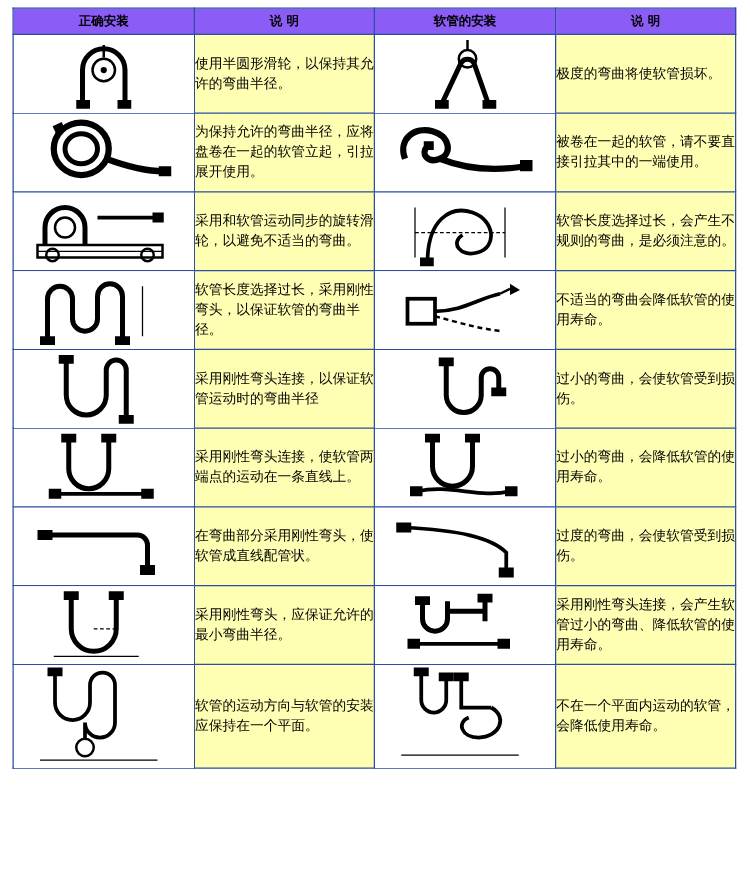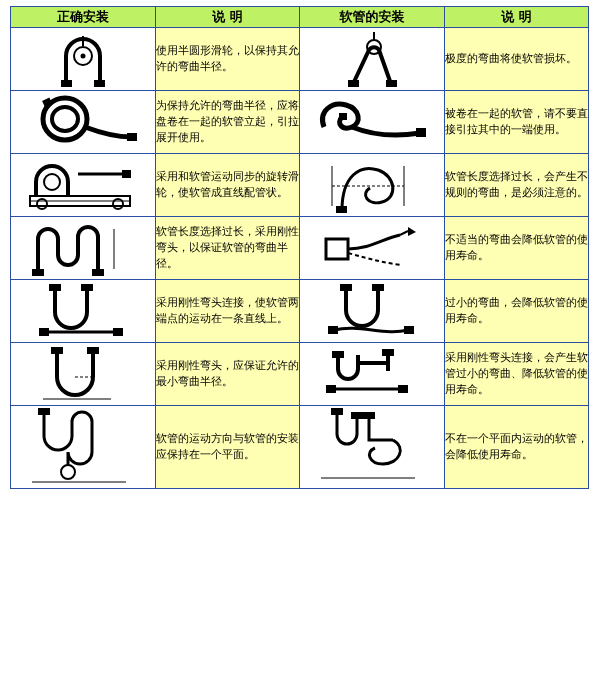--- a/index.html
+++ b/index.html
@@ -33,22 +33,22 @@
     width: 578px;
     table-layout: fixed;
     border: 1px solid #1f3f8f;
   }
   table.main td, table.main th {
     border: 1px solid #2b4ea0;
     padding: 0;
     vertical-align: middle;
   }
   thead th {
-    background: #bef264;
-    font-size: 13px;
+    background: #8b5cf6;
+    font-size: 10px;
     font-weight: bold;
     height: 20px;
     text-align: center;
     color: #000;
   }
   td.fig {
     background: #ffffff;
     text-align: center;
     vertical-align: middle;
     height: 62px;
@@ -149,21 +149,21 @@
               <circle cx="34" cy="26" r="8" fill="none" stroke="#000" stroke-width="2"></circle>
               <rect x="12" y="40" width="100" height="10" fill="none" stroke="#000" stroke-width="2"></rect>
               <line x1="12" y1="45" x2="112" y2="45" stroke="#000" stroke-width="1"></line>
               <circle cx="24" cy="48" r="5" fill="none" stroke="#000" stroke-width="2"></circle>
               <circle cx="100" cy="48" r="5" fill="none" stroke="#000" stroke-width="2"></circle>
               <line x1="60" y1="18" x2="108" y2="18" stroke="#000" stroke-width="3"></line>
               <rect x="104" y="14" width="9" height="8" fill="#000"></rect>
             </svg>
           </div>
         </td>
-        <td class="desc">采用和软管运动同步的旋转滑轮，使软管成直线配管状。</td>
+        <td class="desc">采用和软管运动同步的旋转滑轮，以避免不适当的弯曲。</td>
         <td class="fig">
           <div class="fig-wrap">
             <svg width="120" height="58" viewBox="0 0 120 58">
               <path d="M30 54 C30 20 48 8 66 14 C84 20 86 42 70 46 C56 50 48 38 58 32" fill="none" stroke="#000" stroke-width="3"></path>
               <rect x="24" y="50" width="11" height="7" fill="#000"></rect>
               <line x1="20" y1="10" x2="20" y2="50" stroke="#000" stroke-width="1"></line>
               <line x1="92" y1="10" x2="92" y2="50" stroke="#000" stroke-width="1"></line>
               <line x1="20" y1="30" x2="92" y2="30" stroke="#000" stroke-width="1" stroke-dasharray="3,2"></line>
             </svg>
           </div>
@@ -190,20 +190,42 @@
               <path d="M36 30 C58 30 70 20 88 16" fill="none" stroke="#000" stroke-width="3"></path>
               <path d="M36 34 C58 40 72 44 90 46" fill="none" stroke="#000" stroke-width="2" stroke-dasharray="4,3"></path>
               <line x1="88" y1="16" x2="96" y2="12" stroke="#000" stroke-width="2"></line>
               <polygon points="96,8 104,13 96,17" fill="#000"></polygon>
             </svg>
           </div>
         </td>
         <td class="desc">不适当的弯曲会降低软管的使用寿命。</td>
       </tr>
 
+      <tr>
+        <td class="fig">
+          <div class="fig-wrap">
+            <svg width="120" height="58" viewBox="0 0 120 58">
+              <path d="M30 6 L30 34 A16 16 0 0 0 62 34 L62 14 A8 8 0 0 1 78 14 L78 54" fill="none" stroke="#000" stroke-width="4"></path>
+              <rect x="24" y="2" width="12" height="7" fill="#000"></rect>
+              <rect x="72" y="50" width="12" height="7" fill="#000"></rect>
+            </svg>
+          </div>
+        </td>
+        <td class="desc">采用刚性弯头连接，以保证软管运动时的弯曲半径</td>
+        <td class="fig">
+          <div class="fig-wrap">
+            <svg width="110" height="58" viewBox="0 0 110 58">
+              <path d="M40 8 L40 34 A14 14 0 0 0 68 34 L68 20 A7 7 0 0 1 82 20 L82 30" fill="none" stroke="#000" stroke-width="4"></path>
+              <rect x="34" y="4" width="12" height="7" fill="#000"></rect>
+              <rect x="76" y="28" width="12" height="7" fill="#000"></rect>
+            </svg>
+          </div>
+        </td>
+        <td class="desc">过小的弯曲，会使软管受到损伤。</td>
+      </tr>
 
       <tr>
         <td class="fig">
           <div class="fig-wrap">
             <svg width="120" height="58" viewBox="0 0 120 58">
               <path d="M32 6 L32 30 A16 16 0 0 0 64 30 L64 6" fill="none" stroke="#000" stroke-width="4"></path>
               <rect x="26" y="2" width="12" height="7" fill="#000"></rect>
               <rect x="58" y="2" width="12" height="7" fill="#000"></rect>
               <line x1="20" y1="50" x2="96" y2="50" stroke="#000" stroke-width="3"></line>
               <rect x="16" y="46" width="10" height="8" fill="#000"></rect>
@@ -220,20 +242,42 @@
               <rect x="60" y="2" width="12" height="7" fill="#000"></rect>
               <path d="M22 48 C48 42 72 54 96 48" fill="none" stroke="#000" stroke-width="3"></path>
               <rect x="16" y="44" width="10" height="8" fill="#000"></rect>
               <rect x="92" y="44" width="10" height="8" fill="#000"></rect>
             </svg>
           </div>
         </td>
         <td class="desc">过小的弯曲，会降低软管的使用寿命。</td>
       </tr>
 
+      <tr>
+        <td class="fig">
+          <div class="fig-wrap">
+            <svg width="130" height="58" viewBox="0 0 130 58">
+              <path d="M18 20 L92 20 A8 8 0 0 1 100 28 L100 46" fill="none" stroke="#000" stroke-width="4"></path>
+              <rect x="12" y="16" width="12" height="8" fill="#000"></rect>
+              <rect x="94" y="44" width="12" height="8" fill="#000"></rect>
+            </svg>
+          </div>
+        </td>
+        <td class="desc">在弯曲部分采用刚性弯头，使软管成直线配管状。</td>
+        <td class="fig">
+          <div class="fig-wrap">
+            <svg width="130" height="58" viewBox="0 0 130 58">
+              <path d="M16 14 C60 16 86 22 98 34 L98 48" fill="none" stroke="#000" stroke-width="3"></path>
+              <rect x="10" y="10" width="12" height="8" fill="#000"></rect>
+              <rect x="92" y="46" width="12" height="8" fill="#000"></rect>
+            </svg>
+          </div>
+        </td>
+        <td class="desc">过度的弯曲，会使软管受到损伤。</td>
+      </tr>
 
       <tr>
         <td class="fig">
           <div class="fig-wrap">
             <svg width="120" height="62" viewBox="0 0 120 62">
               <path d="M34 8 L34 34 A18 18 0 0 0 70 34 L70 8" fill="none" stroke="#000" stroke-width="4"></path>
               <rect x="28" y="4" width="12" height="7" fill="#000"></rect>
               <rect x="64" y="4" width="12" height="7" fill="#000"></rect>
               <line x1="52" y1="34" x2="70" y2="34" stroke="#000" stroke-width="1" stroke-dasharray="3,2"></line>
               <line x1="20" y1="56" x2="88" y2="56" stroke="#000" stroke-width="1"></line>

